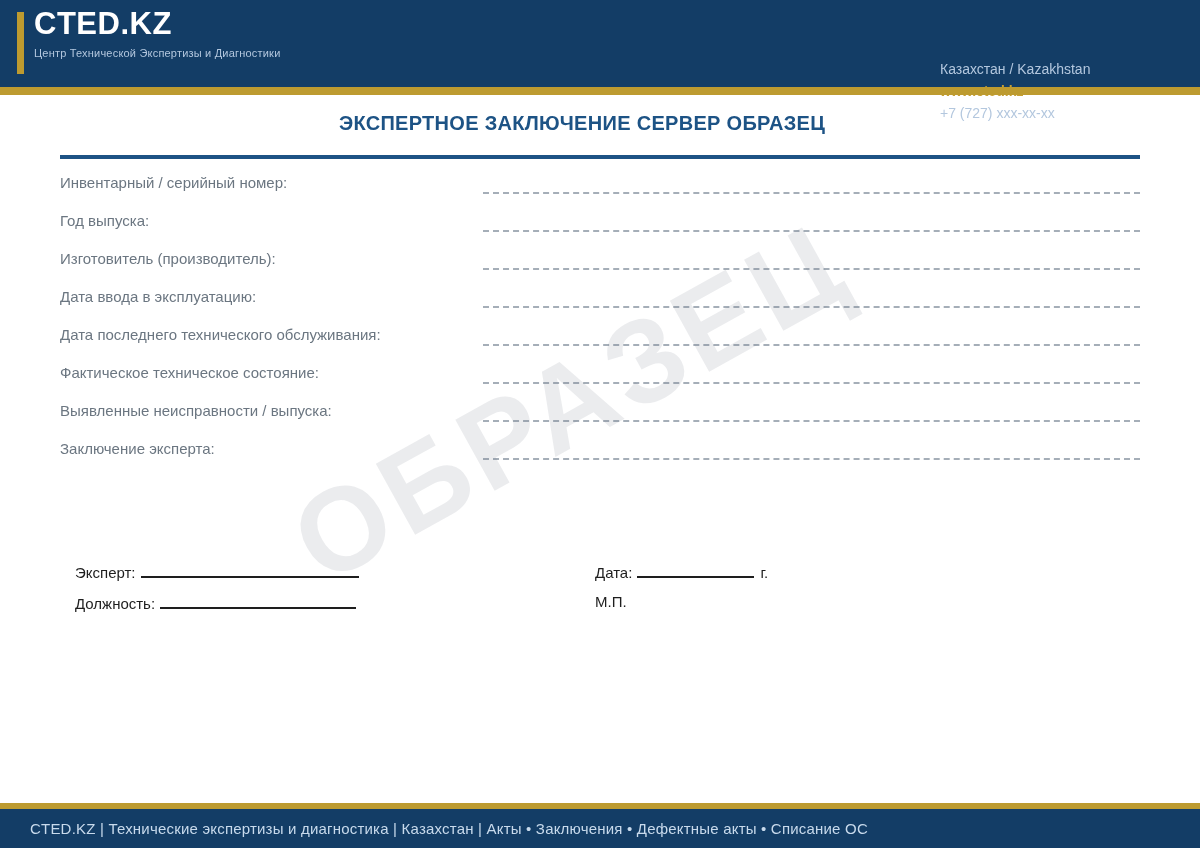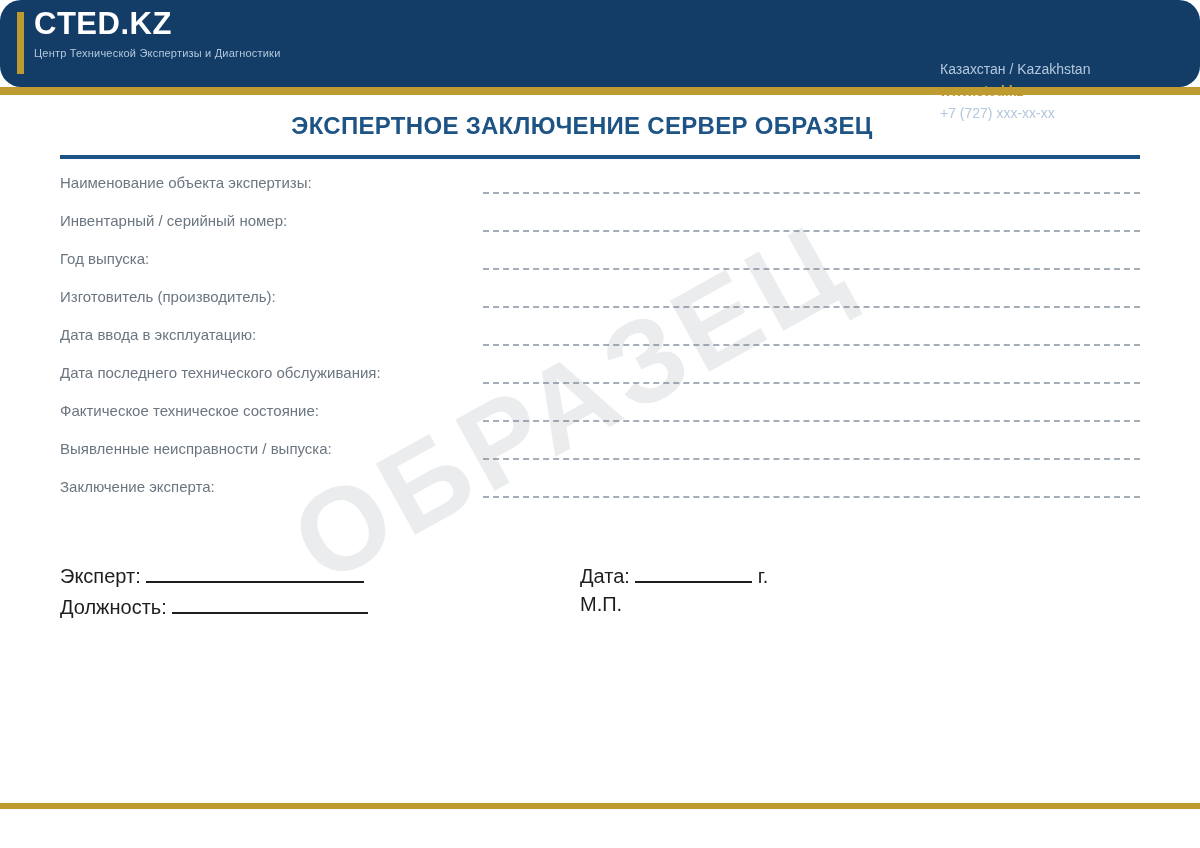--- a/index.html
+++ b/index.html
@@ -19,21 +19,20 @@
   body{
     width:1200px;height:848px;position:relative;overflow:hidden;
     font-family:"Liberation Sans", sans-serif;
   }
   .page{position:absolute;inset:0;background:#fff;}
 
   
   .header{
     position:absolute;left:0;top:0;width:1200px;height:87px;
     background:var(--navy);
-    border-radius:21px;
   }
   .gold-accent{
     position:absolute;left:17px;top:12px;width:7px;height:62px;
     background:var(--gold);
   }
   .brand-name{
     position:absolute;left:34px;top:6px;
     font-size:31px;font-weight:600;letter-spacing:0.5px;color:#ffffff;
   }
   .brand-tagline{
@@ -45,42 +44,42 @@
   .contact-website{color:var(--link_gold);cursor:pointer;font-weight:bold;}
   .contact-phone{color:var(--header_text);}
   .header-rule{
     position:absolute;left:0;top:87px;width:1200px;height:8px;
     background:var(--gold);
   }
 
   
   .doc-title{
     position:absolute;left:0;top:112px;width:1164px;
-    text-align:center;font-size:24px;font-weight:600;
+    text-align:center;font-size:20px;font-weight:600;
     color:var(--title_blue);letter-spacing:0.3px;
   }
   .title-rule{
     position:absolute;left:60px;top:155px;width:1080px;height:4px;
     background:var(--title_blue);
   }
 
   
   .form{position:absolute;left:60px;top:168px;width:1080px;}
   .field-row{position:relative;height:38px;}
   .field-label{
     position:absolute;left:0;top:6px;
     font-size:15px;color:var(--label_gray);
   }
   .field-blank{
     position:absolute;left:423px;right:0;top:24px;height:0;
     border-top:2px dashed var(--dash_gray);
   }
 
   
-  .sig-item{position:absolute;font-size:20px;color:var(--sig_black);}
+  .sig-item{position:absolute;font-size:15px;color:var(--sig_black);margin-left:15px;}
   .sig-expert{left:60px;top:562px;}
   .sig-date{left:580px;top:562px;}
   .sig-position{left:60px;top:593px;}
   .sig-stamp{left:580px;top:593px;}
   .sig-line{
     display:inline-block;height:1.05em;margin-left:5px;
     border-bottom:2px solid var(--sig_black);vertical-align:baseline;
   }
   .line-expert{width:218px;}
   .line-date{width:117px;margin-right:6px;}
@@ -123,24 +122,20 @@
       <div class="contact-phone">+7 (727) xxx-xx-xx</div>
     </div>
   </div>
   <div class="header-rule"></div>
 
   <div class="doc-title">ЭКСПЕРТНОЕ ЗАКЛЮЧЕНИЕ СЕРВЕР ОБРАЗЕЦ</div>
   <div class="title-rule"></div>
 
   <div class="form">
     <div class="field-row">
-      <span class="field-label">Наименование объекта экспертизы:</span>
-      <span class="field-blank"></span>
-    </div>
-    <div class="field-row">
       <span class="field-label">Инвентарный / серийный номер:</span>
       <span class="field-blank"></span>
     </div>
     <div class="field-row">
       <span class="field-label">Год выпуска:</span>
       <span class="field-blank"></span>
     </div>
     <div class="field-row">
       <span class="field-label">Изготовитель (производитель):</span>
       <span class="field-blank"></span>
@@ -174,14 +169,17 @@
     <span>Дата:</span><span class="sig-line line-date"></span><span>г.</span>
   </div>
   <div class="sig-item sig-position">
     <span>Должность:</span><span class="sig-line line-position"></span>
   </div>
   <div class="sig-item sig-stamp">М.П.</div>
 
   <div class="watermark">ОБРАЗЕЦ</div>
 
   <div class="footer-rule"></div>
+  <div class="footer-bar">
+    <div class="footer-text">CTED.KZ  |  Технические экспертизы и диагностика  |  Казахстан  |  Акты • Заключения • Дефектные акты • Списание ОС</div>
+  </div>
 
 </div>
 
 </body></html>

